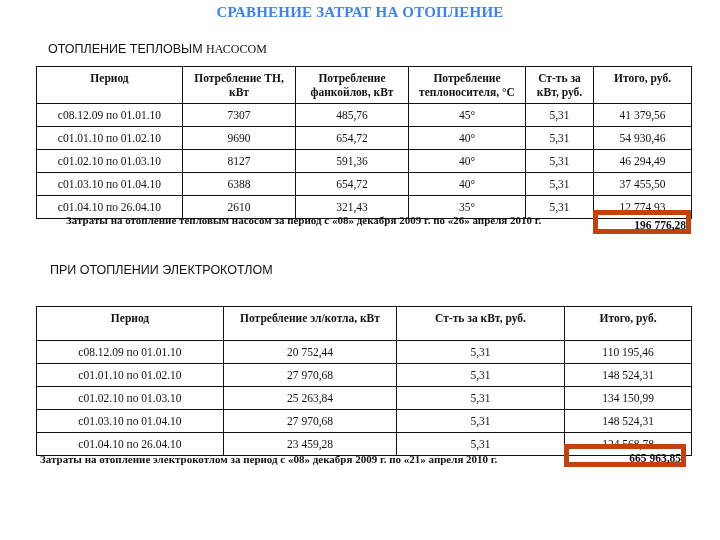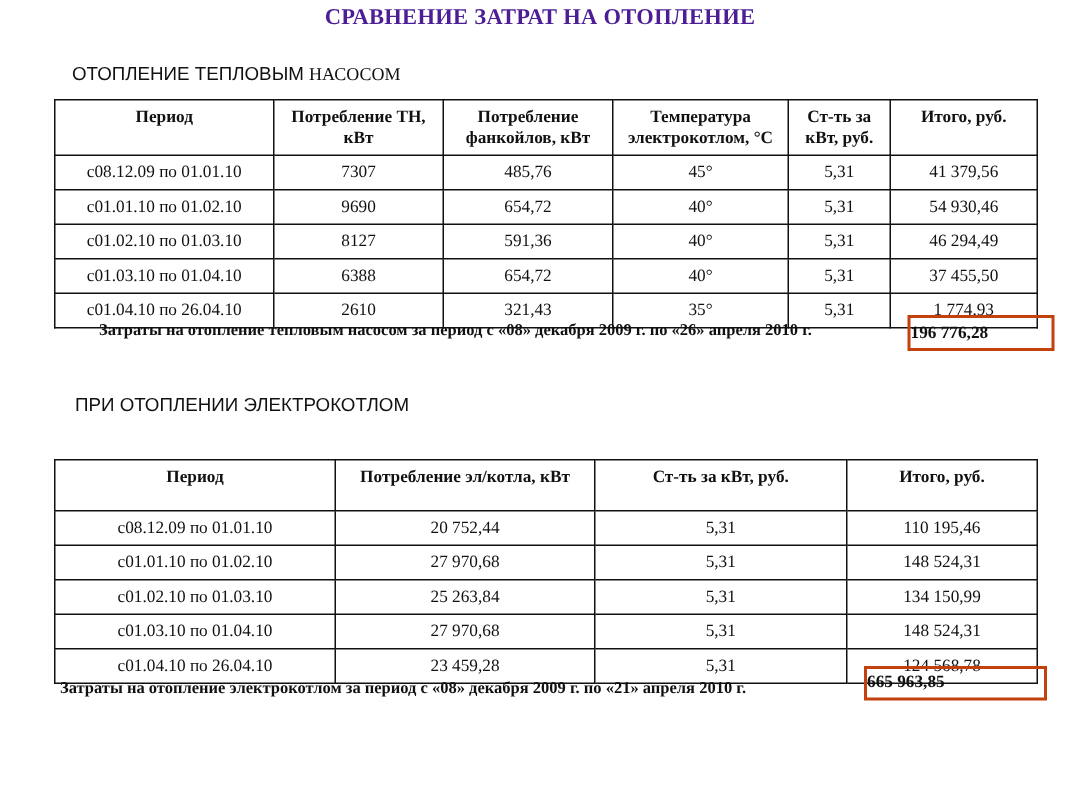--- a/index.html
+++ b/index.html
@@ -8,47 +8,47 @@
   .title { position:absolute; left:0; width:720px; top:4px; text-align:center;
            font-size:15px; font-weight:bold; letter-spacing:0.2px; }
   .section { position:absolute; font-family:"Liberation Sans", "DejaVu Sans", sans-serif;
              font-size:12.5px; color:#111; }
   .section .small { font-family:"Liberation Serif", serif; font-size:12px; }
   table { position:absolute; border-collapse:collapse; table-layout:fixed; }
   td, th { border:1px solid #111; text-align:center; vertical-align:middle;
            font-size:11.5px; padding:4px 2px; line-height:14px; overflow:hidden; white-space:nowrap; }
   th { font-weight:bold; vertical-align:top; padding-top:4px; white-space:normal; }
   .total-row { position:absolute; font-weight:bold; font-size:11px; white-space:nowrap; }
-  .total-box { position:absolute; border:2px solid #c2410c; font-weight:bold; font-size:11.5px;
-               text-align:left; box-sizing:border-box;margin-left:12px; }
+  .total-box { position:absolute; border:5px solid #c2410c; font-weight:bold; font-size:11.5px;
+               text-align:right; box-sizing:border-box; }
 </style>
 </head>
 <body>
 
-<div class="title" style="color: #4c1d95;">СРАВНЕНИЕ ЗАТРАТ НА ОТОПЛЕНИЕ</div>
+<div class="title" style="color: #3b82f6;">СРАВНЕНИЕ ЗАТРАТ НА ОТОПЛЕНИЕ</div>
 
 <div class="section" style="left:48px; top:42px;">
   <span>ОТОПЛЕНИЕ ТЕПЛОВЫМ </span><span class="small">НАСОСОМ</span>
 </div>
 
 <table style="left:36px; top:66px; width:655px;">
   <colgroup>
     <col style="width:146px">
       <col style="width:113px">
       <col style="width:113px">
       <col style="width:117px">
       <col style="width:68px">
       <col style="width:98px">
   </colgroup>
   <thead>
     <tr style="height:36px;">
       <th>Период</th>
       <th>Потребление ТН, кВт</th>
       <th>Потребление фанкойлов, кВт</th>
-      <th>Температура электрокотлом, °С</th>
+      <th>Потребление теплоносителя, °С</th>
       <th>Ст-ть за кВт, руб.</th>
       <th>Итого, руб.</th>
     </tr>
   </thead>
   <tbody id="hp-body">
       <tr style="height: 22px;">
         <td>с08.12.09 по 01.01.10</td>
         <td>7307</td>
         <td>485,76</td>
         <td>45°</td>
@@ -78,21 +78,21 @@
         <td>40°</td>
         <td>5,31</td>
         <td>37 455,50</td>
       </tr>
       <tr style="height: 21px;">
         <td>с01.04.10 по 26.04.10</td>
         <td>2610</td>
         <td>321,43</td>
         <td>35°</td>
         <td>5,31</td>
-        <td>1 774,93</td>
+        <td>12 774,93</td>
       </tr>
     </tbody>
 </table>
 
 <div class="total-row" style="left:66px; top:214px;">Затраты на отопление тепловым насосом за период с «08» декабря 2009 г. по «26» апреля 2010 г.</div>
 <div class="total-box" style="left:593px; top:210px; width:98px; height:24px; line-height:20px;">196 776,28</div>
 
 <div class="section" style="left:50px; top:263px; font-weight:normal;">ПРИ ОТОПЛЕНИИ ЭЛЕКТРОКОТЛОМ</div>
 
 <table style="left:36px; top:306px; width:655px;">

